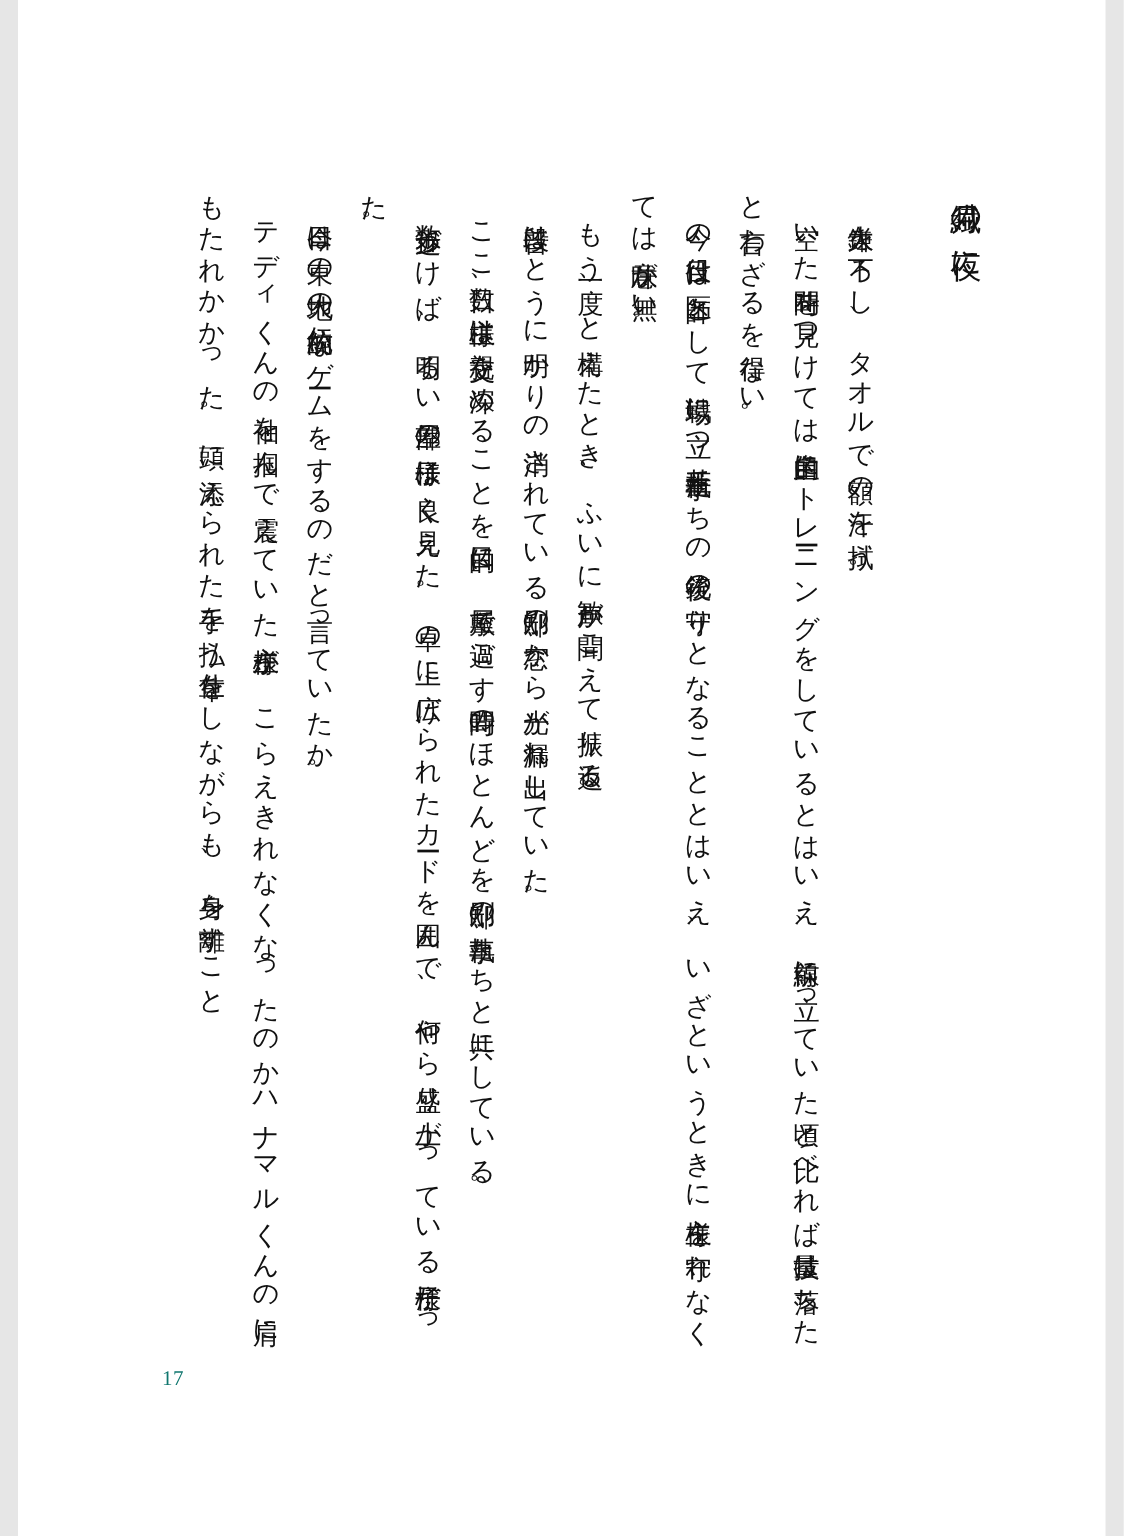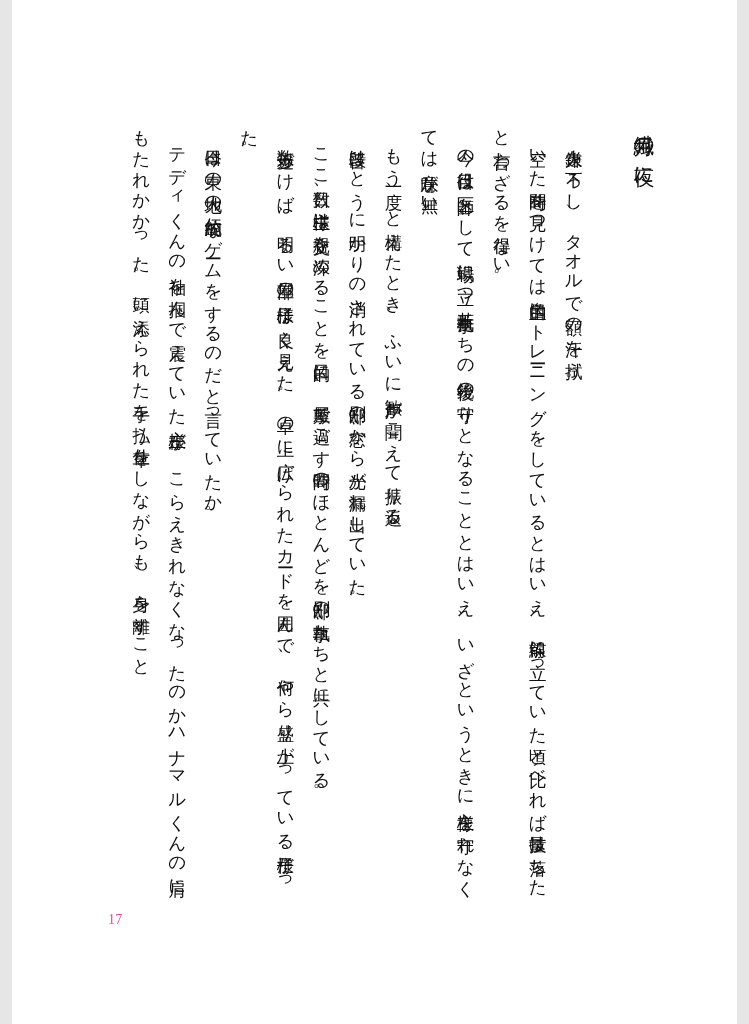--- a/index.html
+++ b/index.html
@@ -76,21 +76,21 @@
 
   .title-block {
     margin-left: 30px;
   }
 
   .page-number {
     position: absolute;
     left: 96px;
     top: 912px;
     font-size: 14px;
-    color: #ec4899;
+    color: #0f766e;
     font-family: "Liberation Serif", "DejaVu Serif", serif;
     letter-spacing: 0.02em;
   }
 
   .edge-gutter {
     position: absolute;
     top: 0;
     width: 12px;
     height: 1024px;
     background: #e6e6e6;

